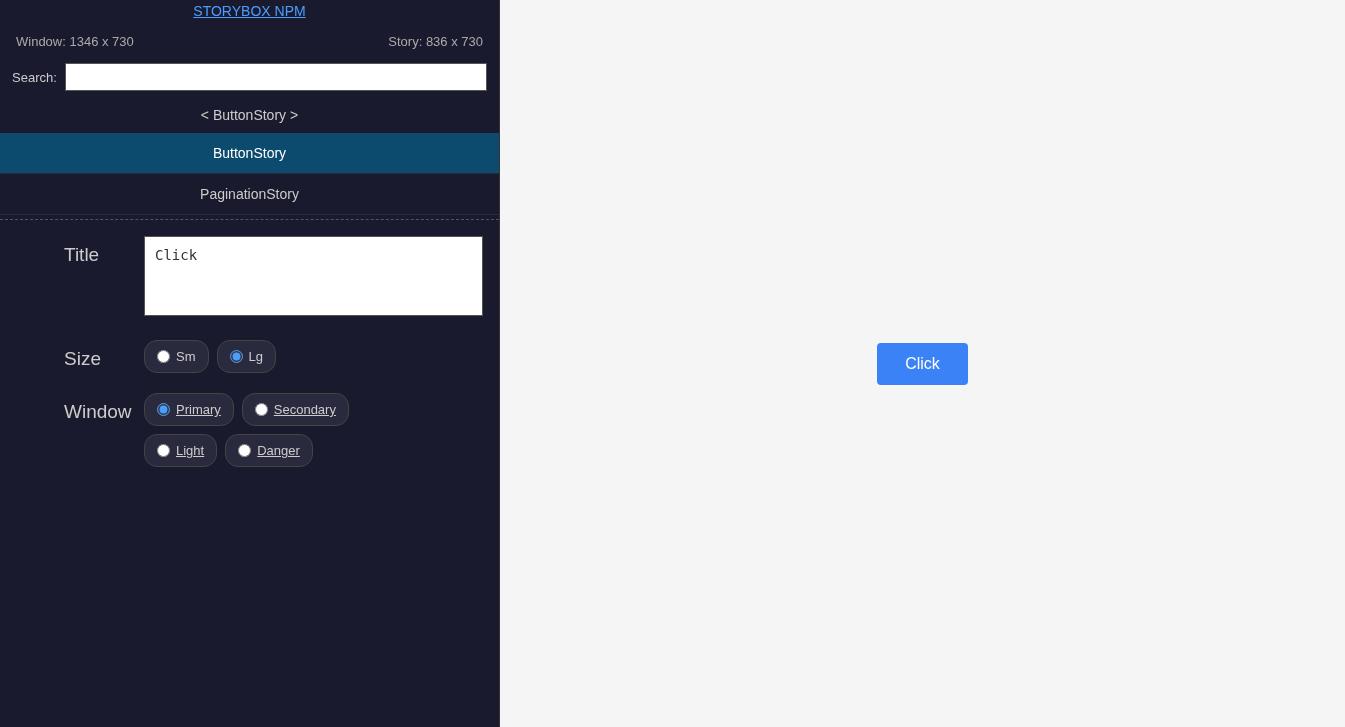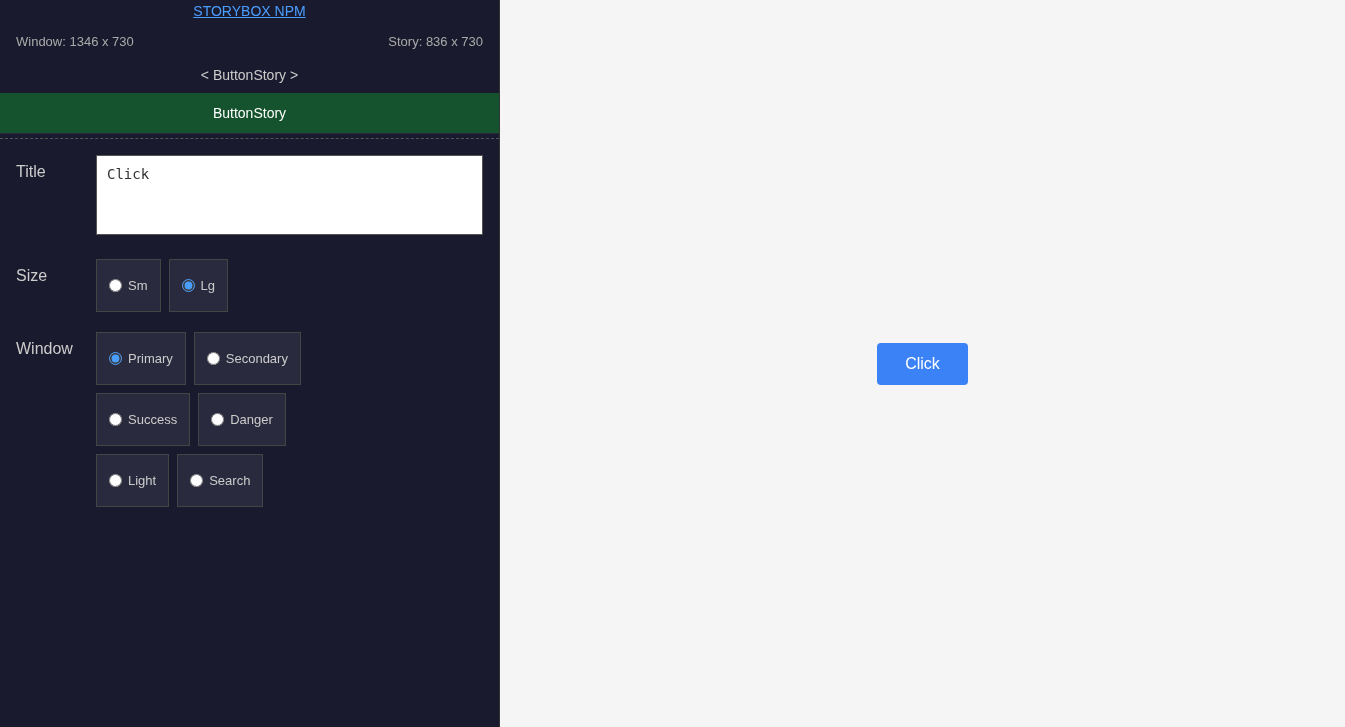--- a/index.html
+++ b/index.html
@@ -80,21 +80,21 @@
     .nav-item {
       padding: 12px 16px;
       font-size: 14px;
       color: #ccc;
       text-align: center;
       cursor: pointer;
       border-bottom: 1px solid #2a2a3e;
     }
 
     .nav-item.active {
-      background: #14532d;
+      background: #0c4a6e;
       color: #fff;
     }
 
     
     .dashed-divider {
       border: none;
       border-top: 1px dashed #555;
       margin: 4px 0;
     }
 
@@ -108,22 +108,23 @@
     .control-row {
       display: flex;
       align-items: flex-start;
       margin-bottom: 20px;
     }
 
     .control-label {
       width: 80px;
       min-width: 80px;
       color: #ccc;
-      font-size: 16px;
+      font-size: 19px;
       padding-top: 8px;
+      margin-left: 48px;
     }
 
     .control-content {
       flex: 1;
     }
 
     
     .title-textarea {
       width: 100%;
       background: #fff;
@@ -142,42 +143,43 @@
       flex-wrap: wrap;
       gap: 8px;
     }
 
     .radio-option {
       display: flex;
       align-items: center;
       gap: 6px;
       background: #2a2a3e;
       border: 1px solid #444;
-      border-radius: 0;
-      padding: 18px 12px;
+      border-radius: 13px;
+      padding: 8px 12px;
       cursor: pointer;
       color: #ccc;
       font-size: 13px;
     }
 
     .radio-option input[type="radio"] {
       accent-color: #4a9eff;
       cursor: pointer;
     }
 
     
     .variant-rows {
       display: flex;
       flex-direction: column;
       gap: 8px;
     }
 
     .variant-row {
       display: flex;
       gap: 8px;
+      text-decoration: underline;
     }
 
     
     .main-area {
       flex: 1;
       background: #f5f5f5;
       display: flex;
       align-items: center;
       justify-content: center;
       position: relative;
@@ -209,25 +211,32 @@
 
   <div class="sidebar-header">
     <a>STORYBOX NPM</a>
   </div>
 
   <div class="window-info">
     <span>Window: 1346 x 730</span>
     <span>Story: 836 x 730</span>
   </div>
 
+  <div class="search-row">
+    <span class="search-label">Search:</span>
+    <input class="search-input" type="text" style="">
+  </div>
 
   <div class="story-title">&lt; ButtonStory &gt;</div>
 
   <div class="nav-item active">
     <span>ButtonStory</span>
+  </div>
+  <div class="nav-item">
+    <span>PaginationStory</span>
   </div>
 
   <hr class="dashed-divider">
 
   <div class="controls">
 
     <div class="control-row">
       <div class="control-label">Title</div>
       <div class="control-content">
         <textarea class="title-textarea" style="">Click</textarea>
@@ -259,40 +268,30 @@
             <label class="radio-option">
               <input type="radio" name="variant" checked="" style="">
               <span>Primary</span>
             </label>
             <label class="radio-option">
               <input type="radio" name="variant" style="">
               <span>Secondary</span>
             </label>
           </div>
 
-          <div class="variant-row">
-            <label class="radio-option">
-              <input type="radio" name="variant" style="">
-              <span>Success</span>
-            </label>
-            <label class="radio-option">
-              <input type="radio" name="variant" style="">
-              <span>Danger</span>
-            </label>
-          </div>
 
 
           <div class="variant-row">
             <label class="radio-option">
               <input type="radio" name="variant" style="">
               <span>Light</span>
             </label>
             <label class="radio-option">
               <input type="radio" name="variant" style="">
-              <span>Search</span>
+              <span>Danger</span>
             </label>
           </div>
 
         </div>
       </div>
     </div>
 
   </div>
 </div>
 

